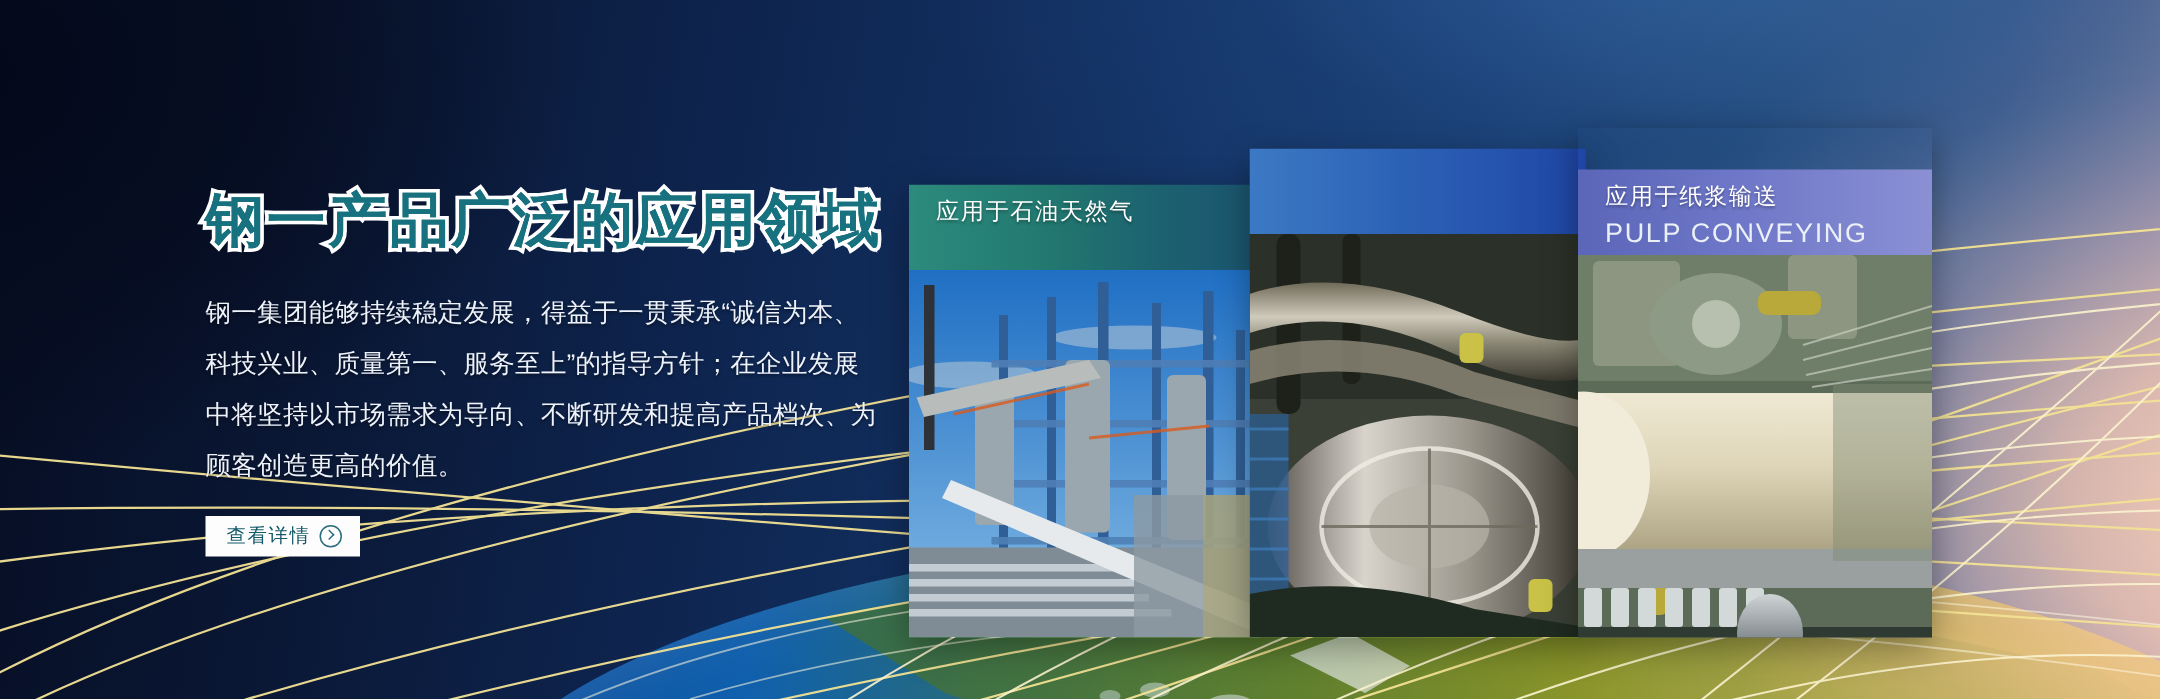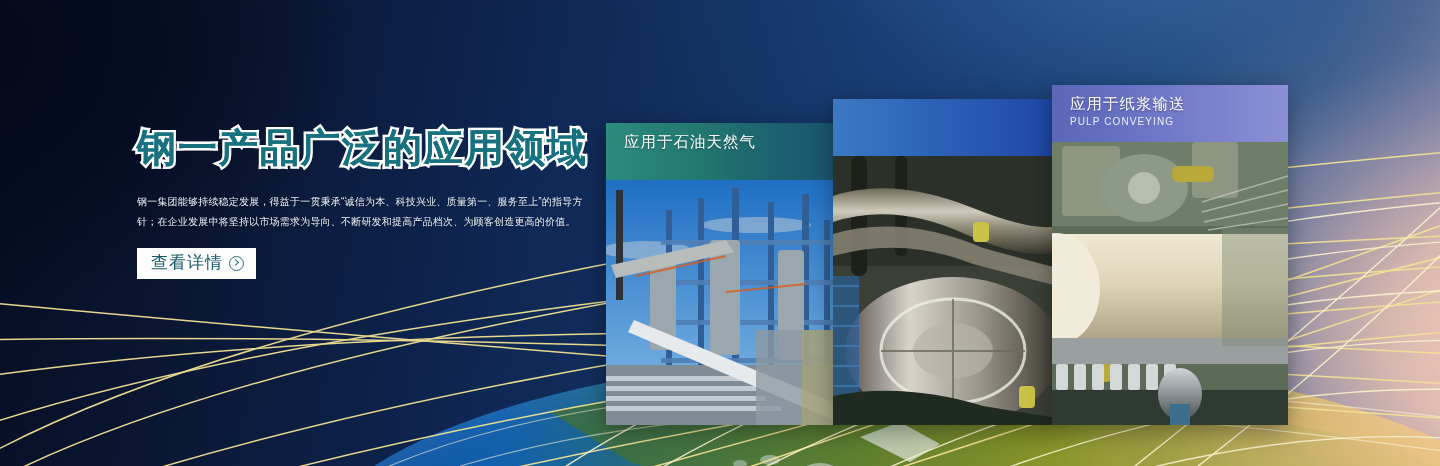--- a/index.html
+++ b/index.html
@@ -51,56 +51,56 @@
     -webkit-text-stroke:5px #ffffff;
     paint-order:stroke fill;
     margin:0 0 4px 0;white-space:nowrap;
   }
   .headline-wrap{position:relative;height:50px;}
   .headline-back{position:absolute;left:0;top:0;}
   .headline-front{
     position:absolute;left:0;top:0;color:#17717f;-webkit-text-stroke:0;
   }
   .desc{
-    margin:14px 0 0 0;color:#eef3fb;font-size:10px;line-height:2.0;
+    margin:14px 0 0 0;color:#eef3fb;font-size:17px;line-height:2.0;
     letter-spacing:.2px;text-shadow:0 1px 2px rgba(0,0,0,.45);
     width:448px;
   }
   .btn{
     display:inline-flex;align-items:center;gap:6px;
     margin-top:16px;background:#fdfdfd;color:#155a6b;
-    padding:6px 12px 6px 14px;font-size:17px;letter-spacing:1px;
+    padding:6px 12px 6px 14px;font-size:13px;letter-spacing:1px;
     border:none;cursor:pointer;line-height:1.1;
   }
   .btn .arw{display:inline-block;width:13px;height:13px;border:1px solid #2a6d7d;border-radius:50%;
     position:relative;}
   .btn .arw:after{content:"";position:absolute;left:3.4px;top:3.1px;width:4px;height:4px;
     border-top:1px solid #2a6d7d;border-right:1px solid #2a6d7d;transform:rotate(45deg);}
 
   
   .card{position:absolute;overflow:hidden;box-shadow:0 6px 22px rgba(0,0,0,.35);}
   .card .hdr{position:relative;height:57px;padding:9px 0 0 18px;box-sizing:border-box;}
   .card .hdr .cn{color:#fff;font-size:15.5px;letter-spacing:1px;line-height:1.35;
       text-shadow:0 1px 2px rgba(0,0,0,.35);}
-  .card .hdr .en{color:#eaf0f6;font-size:10px;letter-spacing:1.1px;line-height:1.35;}
+  .card .hdr .en{color:#eaf0f6;font-size:18px;letter-spacing:1.1px;line-height:1.35;}
   .card .pic{position:relative;width:100%;overflow:hidden;}
 
   
   #card-chemical{left:606px;top:123px;width:234px;height:302px;}
   #card-chemical .hdr{background:linear-gradient(90deg,#2c8b7d 0%,#22786f 40%,#1c6170 72%,#1b5570 100%);}
   #card-chemical .pic{height:245px;}
 
   
   #card-oil{left:833px;top:99px;width:224px;height:326px;}
   #card-oil .hdr{background:linear-gradient(90deg,#3c79c4 0%,#2c62b6 45%,#1f46a6 100%);}
   #card-oil .pic{height:269px;}
 
   
   #card-pulp{left:1052px;top:85px;width:236px;height:340px;}
-  #card-pulp .hdr{background:linear-gradient(90deg,#5b66b8 0%,#6e77c8 45%,#8b90d4 100%);}
+  #card-pulp .hdr{background:linear-gradient(90deg,#5b66b8 0%,#6e77c8 45%,#8b90d4 100%);margin-top:28px;}
   #card-pulp .pic{height:283px;}
 
   
   .ph{position:absolute;inset:0;}
 </style>
 </head>
 <body>
 
 <div id="banner">
 

